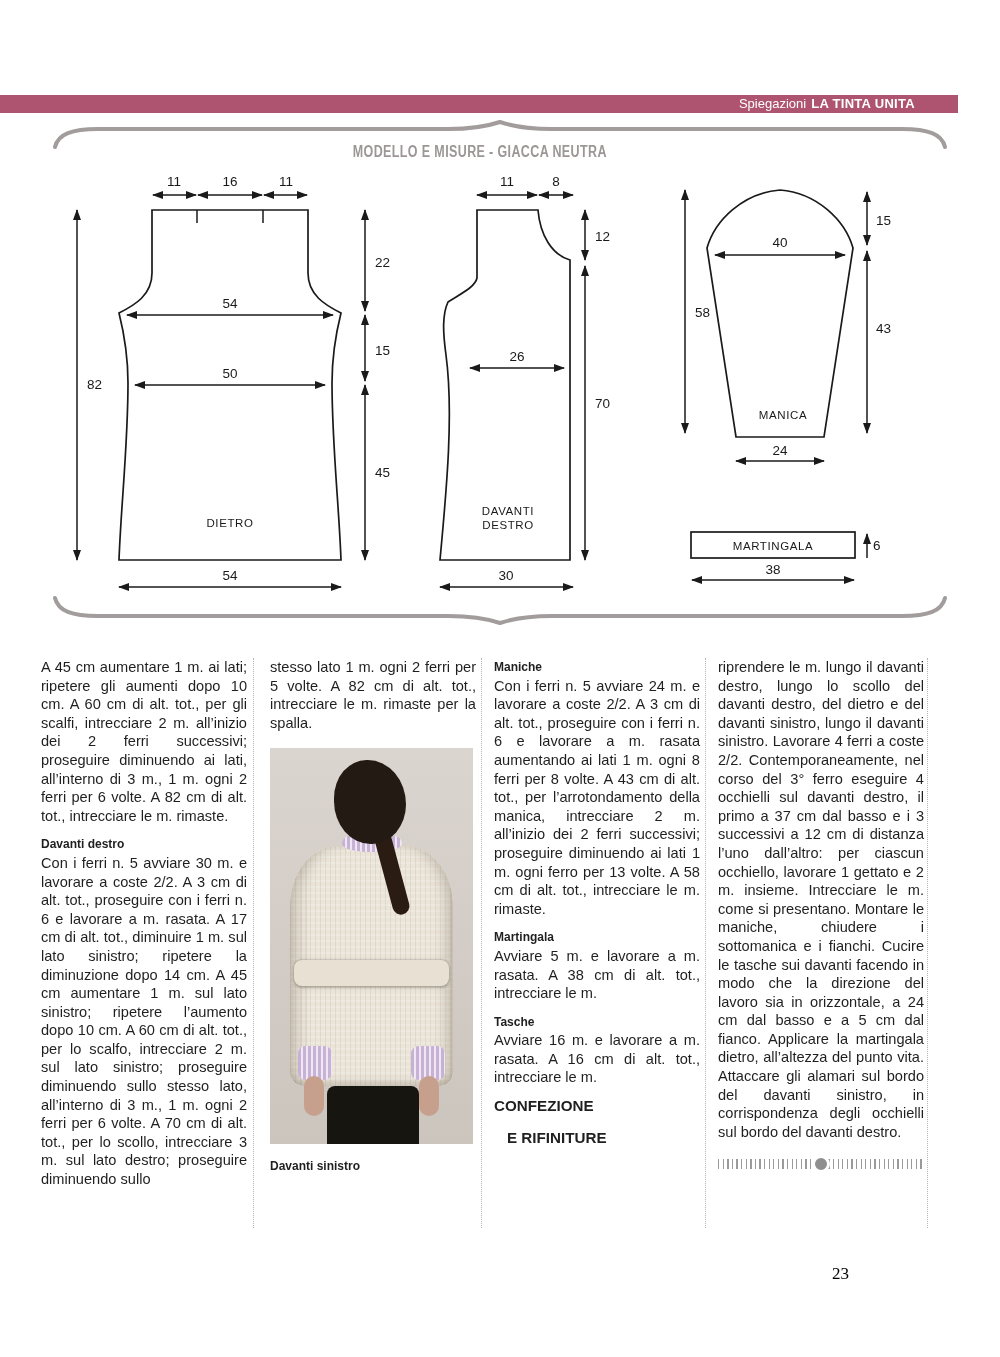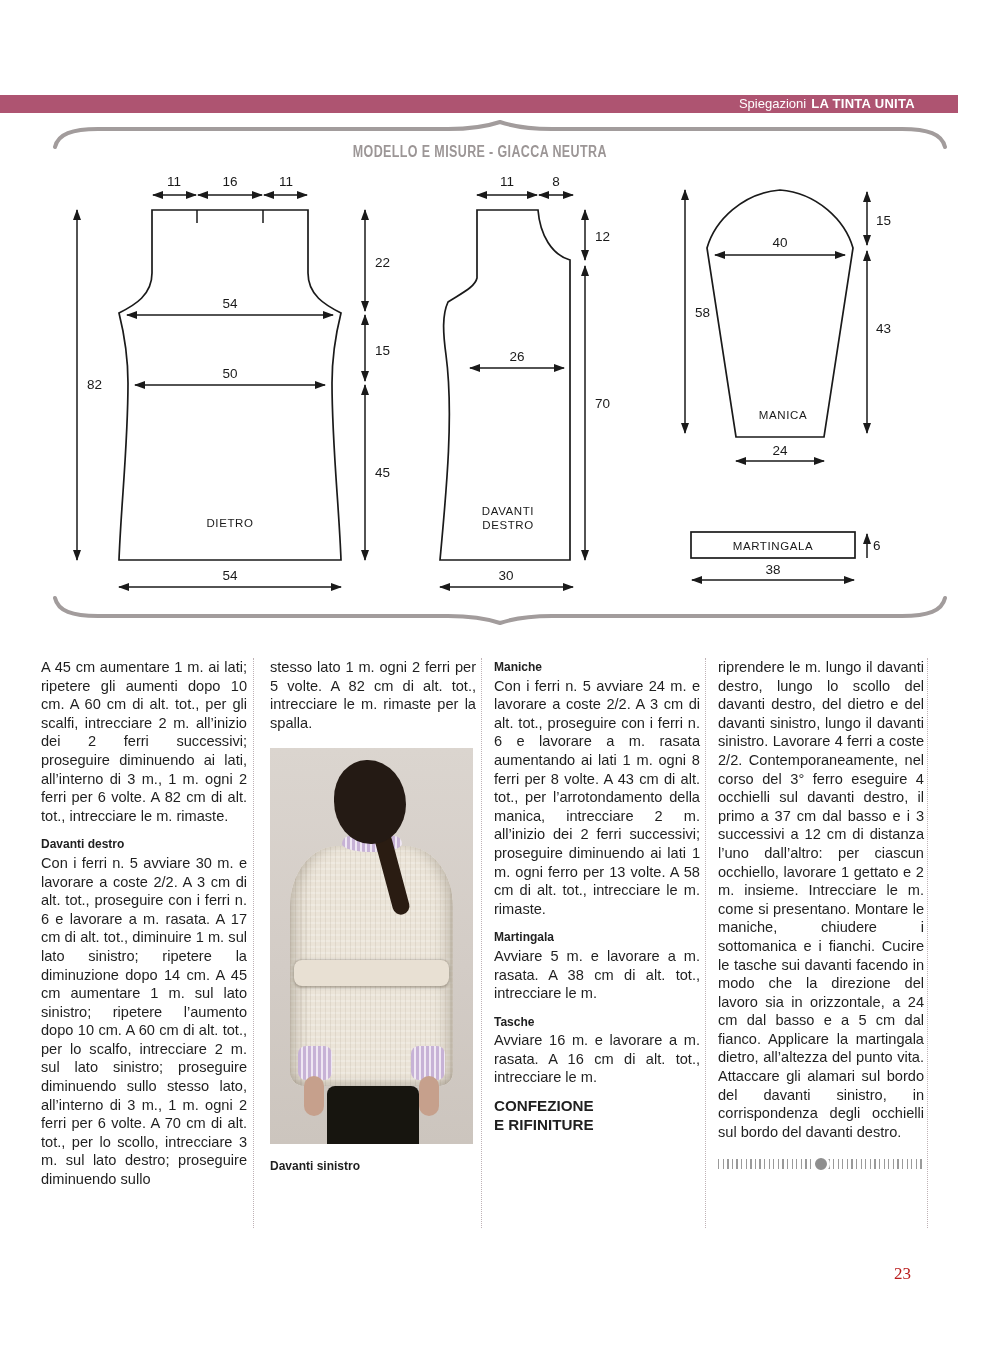--- a/index.html
+++ b/index.html
@@ -25,21 +25,21 @@
   .diag text{font-family:"Liberation Sans",sans-serif;fill:#1a1a1a;font-size:13.5px;}
   .diag text.piece{font-size:11.5px;letter-spacing:.6px;}
   .diag path.outline,.diag rect.outline{fill:none;stroke:#1a1a1a;stroke-width:1.7px;}
   .diag line{stroke:#1a1a1a;stroke-width:1.5px;}
 
   
   .col{position:absolute;top:658px;width:206px;font-size:14.6px;line-height:18.6px;text-align:justify;}
   .col p{margin:0;}
   .col h3{margin:10px 0 0;font-size:12px;line-height:18.6px;}
   .col .h-caps{margin:9px 0 0;font-size:15.2px;line-height:19px;font-weight:bold;}
-  .col .h-caps + .h-caps{margin:0;}
+  .col .h-caps + .h-caps{margin:13px;}
   .sep{position:absolute;top:658px;height:570px;border-left:1px dotted #bfb2b6;}
 
   
   .photo{position:relative;width:203px;height:396px;margin:16px 0 13px;overflow:hidden;}
   .photo *{position:absolute;}
   .ph-bg{inset:0;background:linear-gradient(180deg,#dbd5cf 0%,#d3ccc6 55%,#ccc5be 100%);}
   .ph-pants{left:57px;top:338px;width:92px;height:58px;background:#17150f;border-radius:8px 8px 0 0;}
   .ph-jacket{left:20px;top:98px;width:163px;height:240px;background-color:#ebe4d8;
      background-image:repeating-linear-gradient(90deg,rgba(140,125,105,.13) 0 1.5px,transparent 1.5px 5px),
                       repeating-linear-gradient(0deg,rgba(255,255,255,.22) 0 2px,transparent 2px 6px);
@@ -57,21 +57,21 @@
   .ph-hand{width:20px;height:40px;background:#c6a08c;border-radius:10px;}
   .ph-hand.l{left:34px;top:328px;} .ph-hand.r{left:149px;top:328px;}
 
   
   .divider{position:relative;height:18px;margin-top:14px;}
   .divider .ticks{position:absolute;left:0;right:0;top:4px;height:10px;
      background:repeating-linear-gradient(90deg,#9a9a9a 0 1.3px,transparent 1.3px 4.6px);}
   .divider .dot{position:absolute;left:50%;top:0;width:18px;height:18px;margin-left:-9px;
      background:#8f8f8f;border:3px solid #fff;border-radius:50%;box-sizing:border-box;}
 
-  .page-number{position:absolute;left:894px;top:1264px;font-family:"Liberation Serif",serif;font-size:17px;color:#b91c1c;}
+  .page-number{position:absolute;left:832px;top:1264px;font-family:"Liberation Serif",serif;font-size:17px;color:#000000;}
 </style>
 </head>
 <body>
 
 <div class="page">
 
   
   <svg width="0" height="0">
     <defs>
       <marker id="mR" markerWidth="12" markerHeight="9" refX="10" refY="4" markerUnits="userSpaceOnUse">

